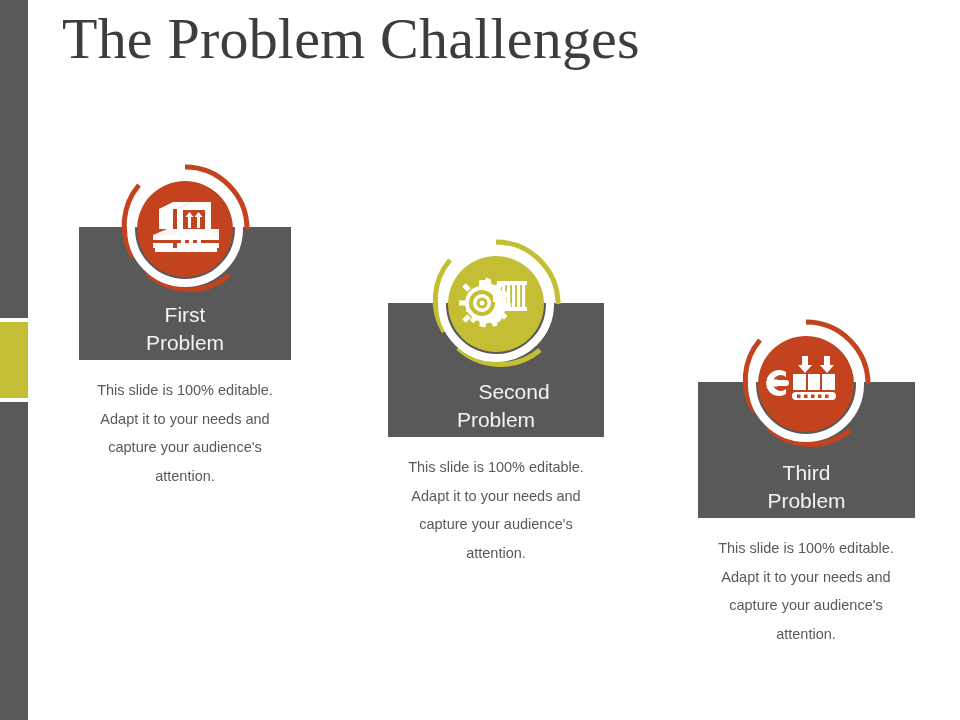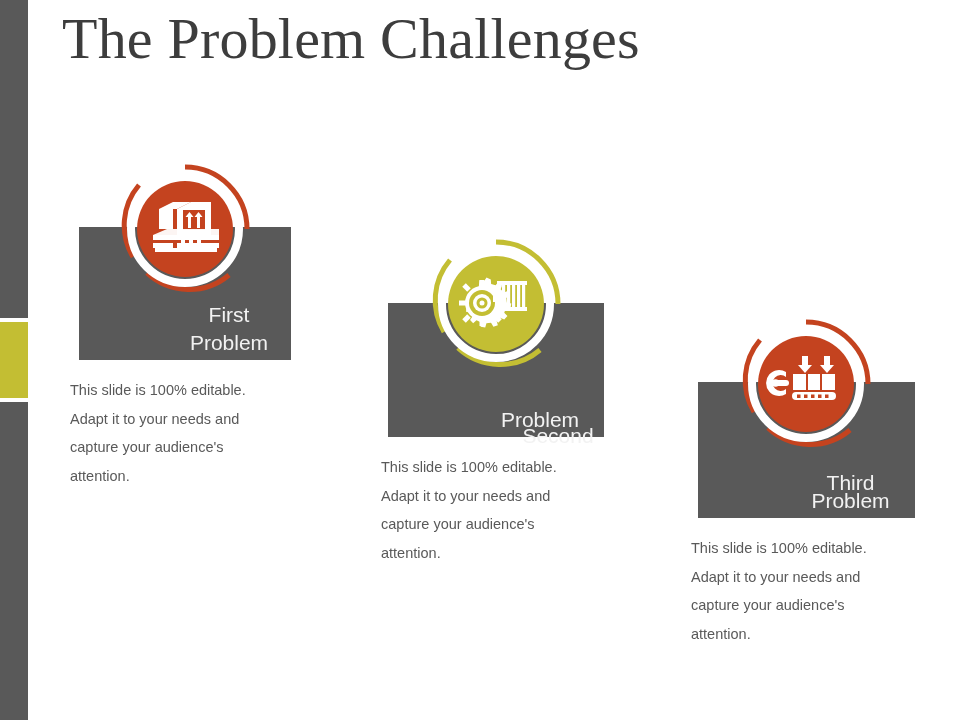--- a/index.html
+++ b/index.html
@@ -57,25 +57,24 @@
   }
   .card-heading {
     position: absolute;
     left: 0;
     width: 100%;
     text-align: center;
     color: #f2f2f2;
     font-size: 21px;
     line-height: 27px;
     font-family: "Liberation Sans", sans-serif;
-    padding-left: 44px;
   }
   .card-body {
     position: absolute;
-    text-align: left;
+    text-align: center;
     color: #595959;
     font-size: 14.5px;
     line-height: 28.5px;
     font-family: "Liberation Sans", sans-serif;
   }
 
   
   .badge {
     position: absolute;
   }
@@ -191,21 +190,21 @@
           <rect x="82" y="47" width="3.2" height="22"></rect>
           <rect x="87" y="47" width="3.2" height="22"></rect>
           <rect x="92" y="47" width="3.2" height="22"></rect>
           <rect x="67" y="69" width="30" height="4"></rect>
           <rect x="63" y="55" width="5" height="9"></rect>
         </g>
       </g>
     </svg>
   </div>
 
-  <div class="card-heading" style="left:388px; top:378px; width:252px;margin-top:44px;">Second</div>
+  <div class="card-heading" style="left:388px; top:378px; width:252px;">Second</div>
   <div class="card-heading" style="left:388px; top:406px; width:216px;">Problem</div>
 
   <div class="card-body" style="left:381px; top:453px; width:230px;">
     <div>This slide is 100% editable.</div>
     <div>Adapt it to your needs and</div>
     <div>capture your audience's</div>
     <div>attention.</div>
   </div>
 </div>
 
@@ -241,21 +240,21 @@
         <rect x="53" y="56" width="13" height="3"></rect>
         <rect x="68" y="56" width="12" height="3"></rect>
         <rect x="82" y="56" width="13" height="3"></rect>
 
         <path d="M62 38 L68 38 L68 47 L72 47 L65 55 L58 47 L62 47 Z"></path>
         <path d="M84 38 L90 38 L90 47 L94 47 L87 55 L80 47 L84 47 Z"></path>
       </g>
     </svg>
   </div>
 
-  <div class="card-heading" style="left:698px; top:469px; width:217px;">Third</div>
+  <div class="card-heading" style="left:698px; top:459px; width:217px;">Third</div>
   <div class="card-heading" style="left:698px; top:487px; width:217px;">Problem</div>
 
   <div class="card-body" style="left:691px; top:534px; width:230px;">
     <div>This slide is 100% editable.</div>
     <div>Adapt it to your needs and</div>
     <div>capture your audience's</div>
     <div>attention.</div>
   </div>
 </div>
 

